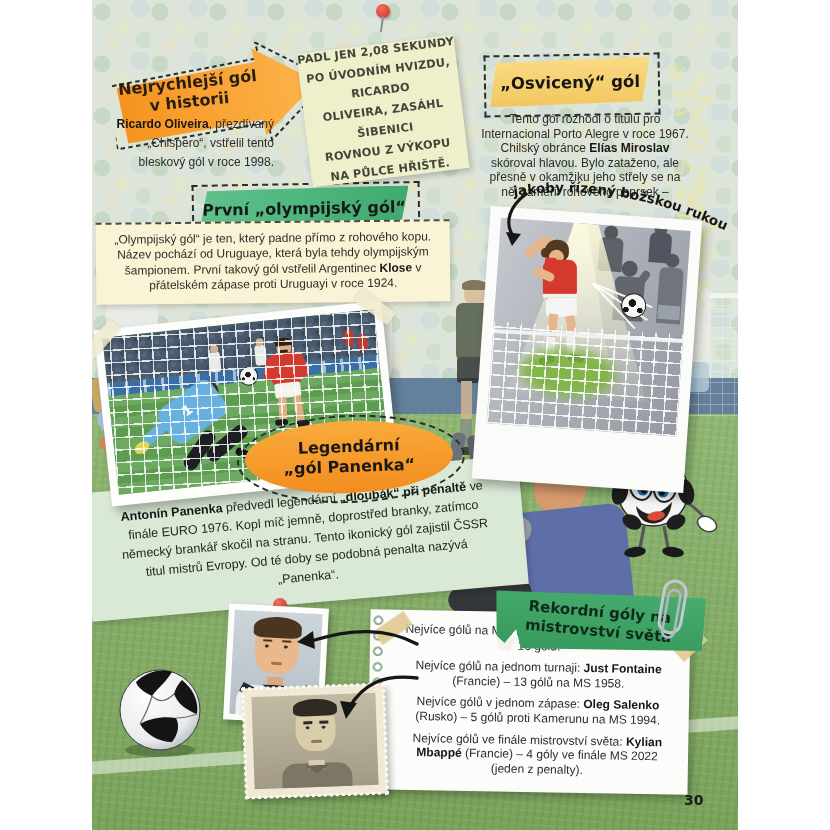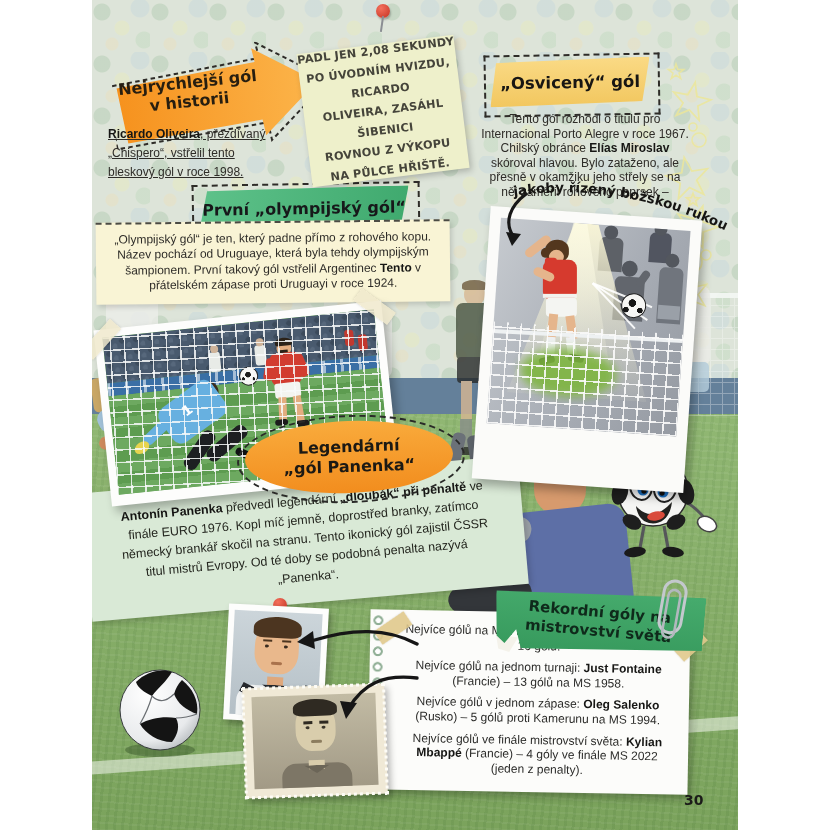--- a/index.html
+++ b/index.html
@@ -44,21 +44,21 @@
   .legs-walk{position:absolute;left:352px;top:432px;width:60px;height:100px;z-index:3;}
   .legs-walk div{position:absolute;}
 
   .left-fig{position:absolute;left:0;top:368px;width:80px;height:120px;z-index:3;}
   .left-fig div{position:absolute;}
 
   
   .hand{font-family:"DejaVu Sans",sans-serif;font-weight:700;}
   .arrow-wrap{position:absolute;left:20px;top:46px;width:212px;height:102px;transform:rotate(-6deg);z-index:6;}
   .arrow-title{position:absolute;left:6px;top:24px;width:142px;text-align:center;font-size:16px;line-height:19px;color:#271e10;}
-  .fastest-text{position:absolute;left:16px;top:125px;width:166px;text-align:left;font-size:12px;line-height:19px;z-index:6;color:#2e2c28;text-decoration:underline;}
+  .fastest-text{position:absolute;left:16px;top:115px;width:166px;text-align:right;font-size:12px;line-height:19px;z-index:6;color:#2e2c28;}
 
   .sticky{position:absolute;left:212px;top:44px;width:158px;height:134px;background:#eef0cb;
     transform:rotate(-7deg);box-shadow:2px 3px 6px rgba(0,0,0,.22);z-index:6;
     display:flex;flex-direction:column;justify-content:center;gap:0;}
   .sticky div{text-align:center;font-size:11.3px;line-height:20px;color:#45443a;
     font-family:"DejaVu Sans",sans-serif;font-weight:700;letter-spacing:.2px;}
   .pin{position:absolute;width:14px;height:14px;border-radius:50%;z-index:7;
     background:radial-gradient(circle at 35% 30%, #f4705c, #c43122);box-shadow:1px 2px 2px rgba(0,0,0,.25);}
   .pin::after{content:"";position:absolute;left:5px;top:12px;width:2px;height:16px;background:#8b8e93;transform:rotate(8deg);}
 
@@ -290,21 +290,21 @@
   </svg>
   <svg class="arc-arrow" width="40" height="58" viewBox="0 0 40 58">
     <path d="M28,4 C12,16 6,32 15,46" fill="none" stroke="#171717" stroke-width="3.2" stroke-linecap="round"></path>
     <polygon points="8,42 23,44 14,56" fill="#171717"></polygon>
   </svg>
 
   <div class="dashed-box" style="left:100px;top:183px;width:224px;height:52px;transform:rotate(-1deg);"></div>
   <div class="banner oly-banner hand">
     <span>První „olympijský gól“</span>
   </div>
-  <div class="cream-note"><span>„Olympijský gól“ je ten, který padne přímo z rohového kopu. Název pochází od Uruguaye, která byla tehdy olympijským šampionem. První takový gól vstřelil Argentinec </span><b>Tento</b><span> v přátelském zápase proti Uruguayi v roce 1924.</span></div>
+  <div class="cream-note"><span>„Olympijský gól“ je ten, který padne přímo z rohového kopu. Název pochází od Uruguaye, která byla tehdy olympijským šampionem. První takový gól vstřelil Argentinec </span><b>Klose</b><span> v přátelském zápase proti Uruguayi v roce 1924.</span></div>
 
   <div class="photo">
     <div class="tape" style="left:-14px;top:2px;transform:rotate(-42deg);"></div>
     <div class="tape" style="right:-14px;top:-2px;transform:rotate(42deg);"></div>
     <div class="pan-scene">
       <div class="pan-stand"></div>
       <div class="pan-board"></div>
       <div class="pan-pitch"></div>
 
       <div style="left:104px;top:26px;width:11px;height:20px;background:#e8ebe7;border-radius:3px;"></div>

